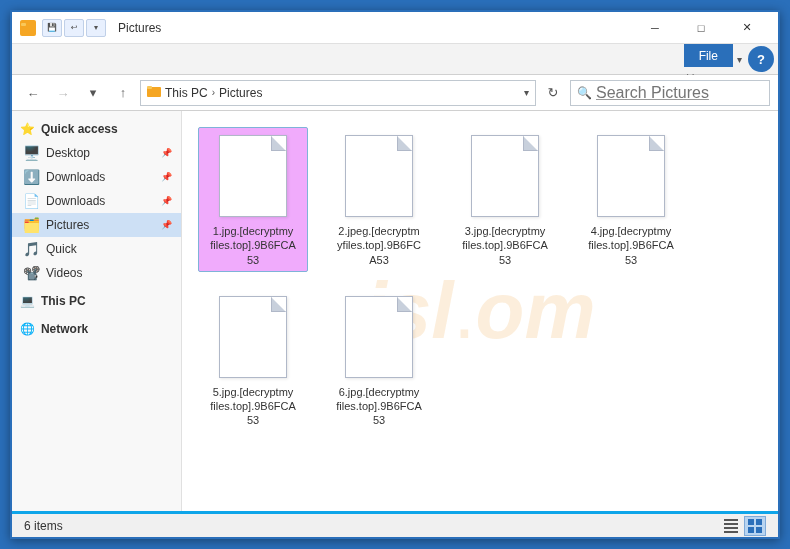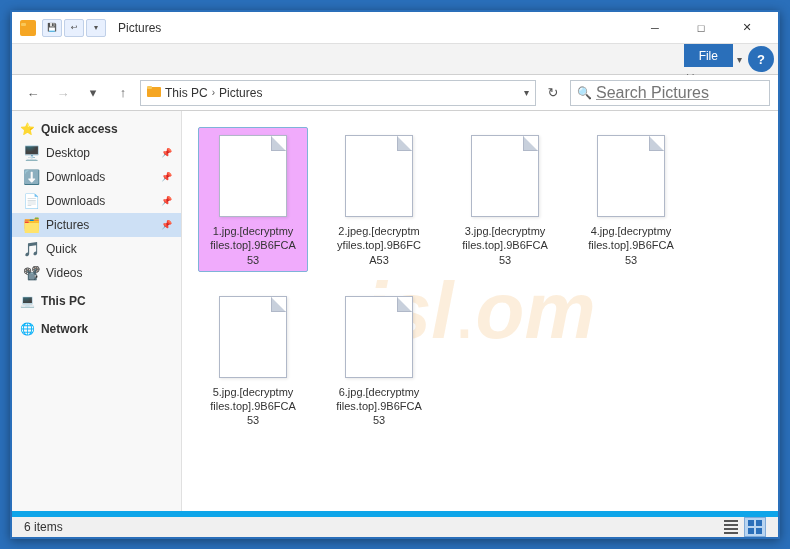--- a/index.html
+++ b/index.html
@@ -364,21 +364,21 @@
       text-align: center;
       margin-top: 4px;
       line-height: 1.3;
       word-break: break-all;
     }
 
     
     .status-bar {
       height: 26px;
       background: #f0f0f0;
-      border-top: 6px solid #0ea5e9;
+      border-top: 3px solid #0ea5e9;
       display: flex;
       align-items: center;
       padding: 0 12px;
       font-size: 12px;
       color: #333;
       flex-shrink: 0;
     }
     .status-right {
       margin-left: auto;
       display: flex;

